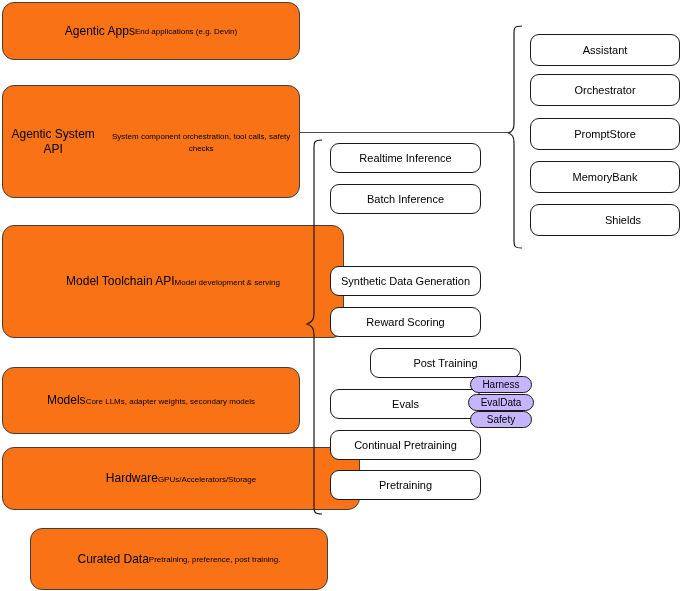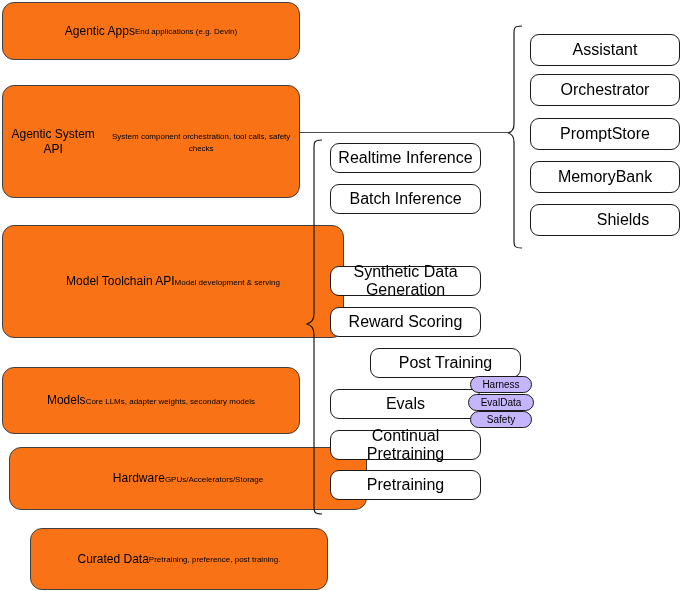--- a/index.html
+++ b/index.html
@@ -41,21 +41,21 @@
   .pill-box {
     position: absolute;
     box-sizing: border-box;
     border: 1px solid #1a1a1a;
     border-radius: 9px;
     background: #ffffff;
     display: flex;
     align-items: center;
     justify-content: center;
     text-align: center;
-    font-size: 16px;
+    font-size: 11px;
     color: #000000;
   }
   .tag-pill {
     position: absolute;
     box-sizing: border-box;
     border: 1px solid #1a1a1a;
     border-radius: 999px;
     background: #c4b5fd;
     display: flex;
     align-items: center;
@@ -100,21 +100,21 @@
   <div class="layer-box" style="left:2px; top:225px; width:342px; height:113px;">
     <div class="layer-title">Model Toolchain API</div>
     <div class="layer-sub">Model development &amp; serving</div>
   </div>
 
   <div class="layer-box" style="left:2px; top:367px; width:298px; height:67px;">
     <div class="layer-title">Models</div>
     <div class="layer-sub">Core LLMs, adapter weights, secondary models</div>
   </div>
 
-  <div class="layer-box" style="left:9px; top:447px; width:358px; height:63px;">
+  <div class="layer-box" style="left:2px; top:447px; width:358px; height:63px;">
     <div class="layer-title">Hardware</div>
     <div class="layer-sub">GPUs/Accelerators/Storage</div>
   </div>
 
   <div class="layer-box" style="left:2px; top:528px; width:298px; height:62px;margin-left:28px;">
     <div class="layer-title">Curated Data</div>
     <div class="layer-sub">Pretraining, preference, post training.</div>
   </div>
 
   <div class="connector" style="left:300px; top:132px; width:210px;"></div>

